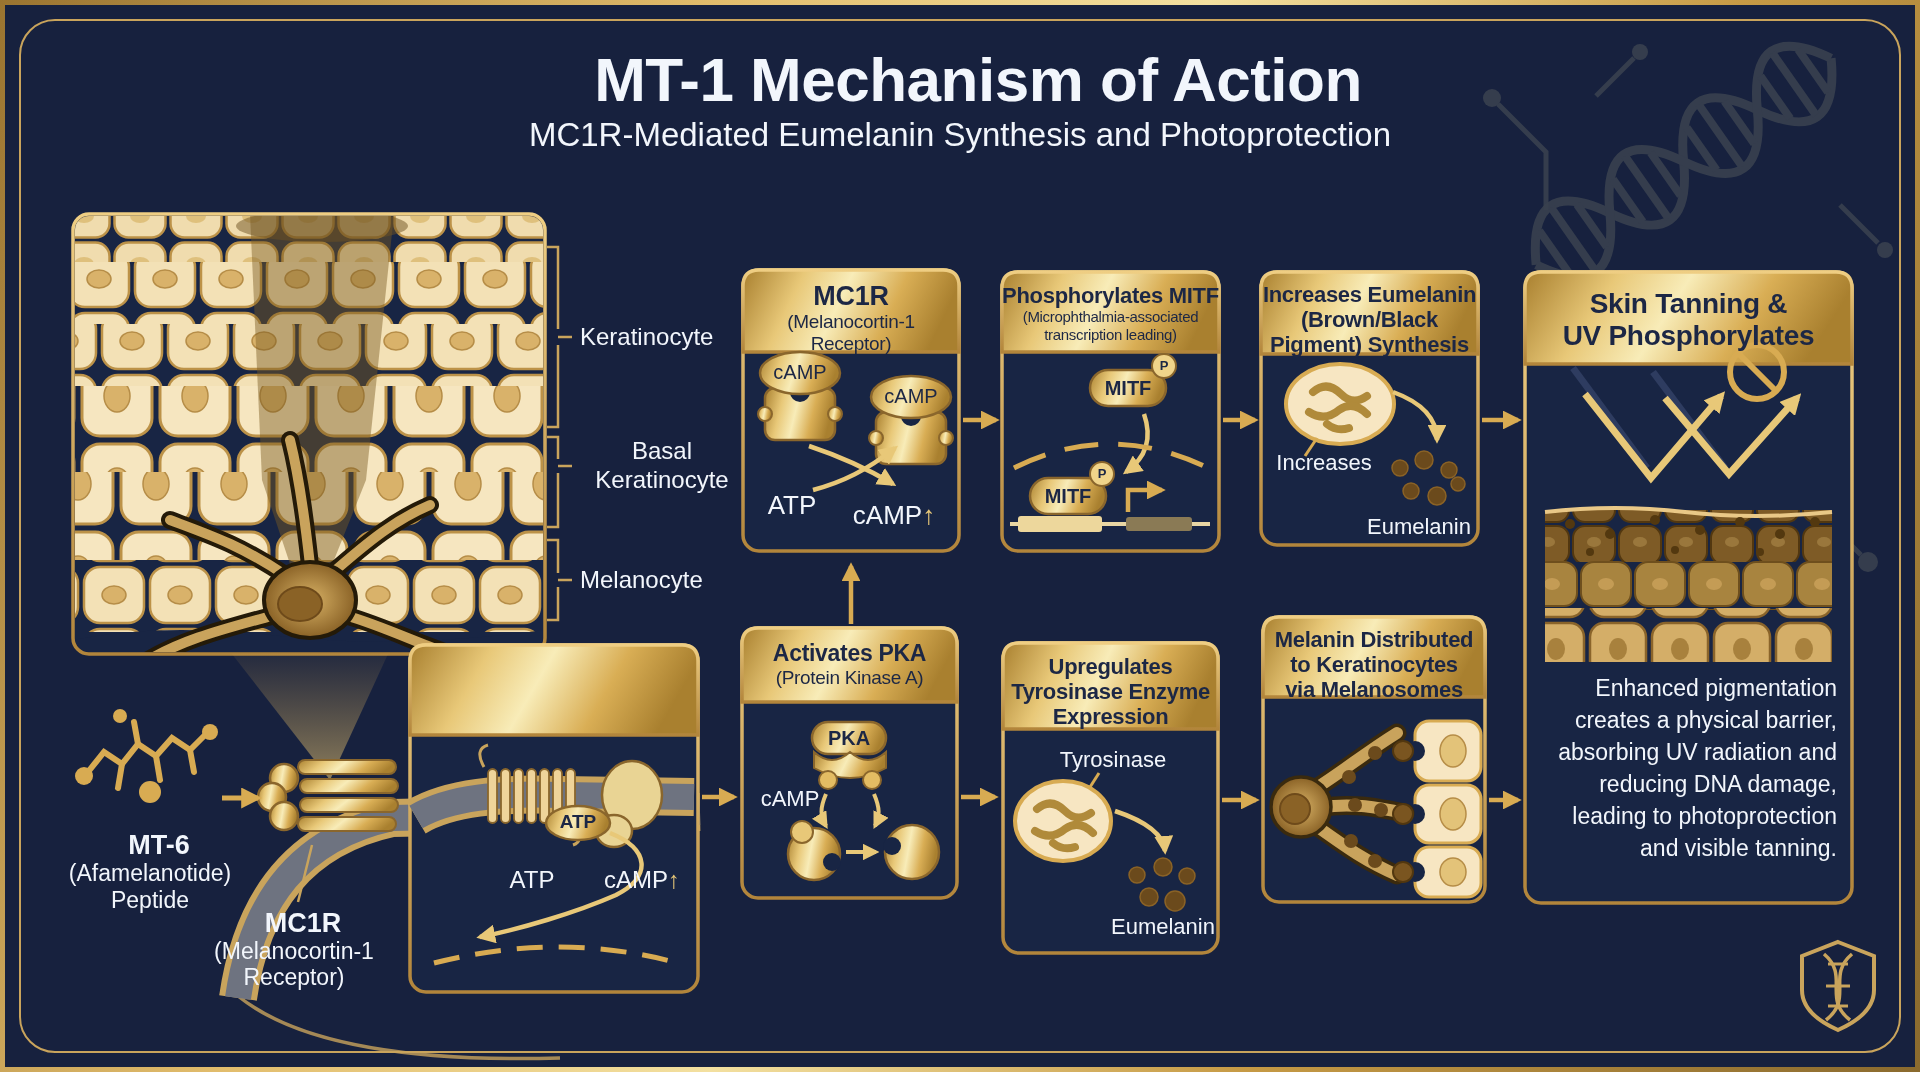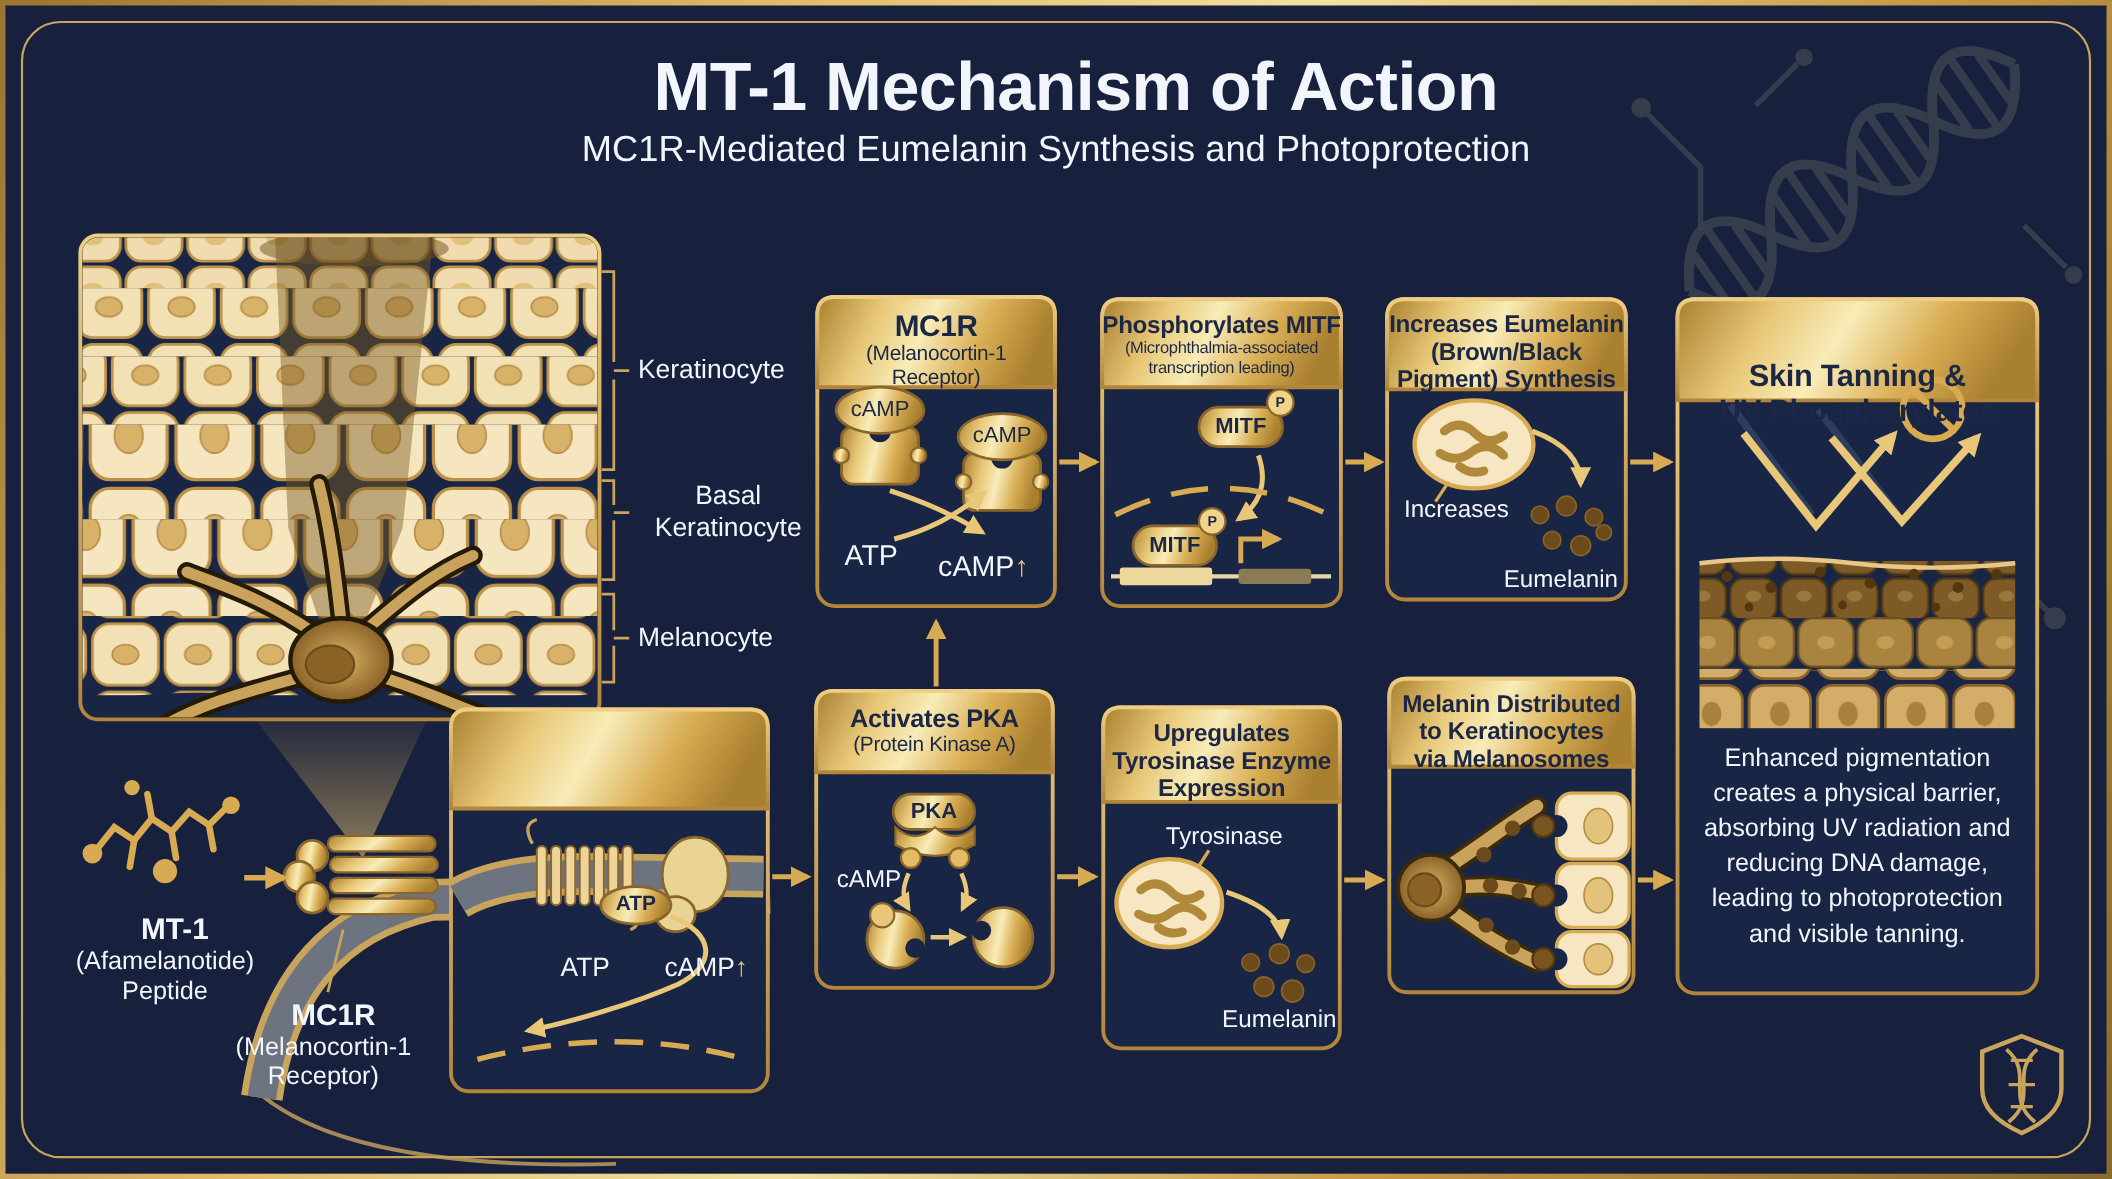--- a/index.html
+++ b/index.html
@@ -417,21 +417,21 @@
   <div class="txt ctr" style="left:0;top:116px;width:1920px;font-size:33px;">MC1R-Mediated Eumelanin Synthesis and Photoprotection</div>
 
   <div class="txt" style="left:580px;top:323px;width:220px;font-size:24px;">Keratinocyte</div>
   <div class="txt ctr" style="left:573px;top:436px;width:178px;font-size:24px;line-height:29px;">
     <div>Basal</div>
     <div>Keratinocyte</div>
   </div>
   <div class="txt" style="left:580px;top:566px;width:220px;font-size:24px;">Melanocyte</div>
 
   <div class="txt ctr" style="left:50px;top:830px;width:200px;font-size:23px;line-height:27px;">
-    <div class="bold" style="font-size:27px;line-height:30px;">MT-1</div>
+    <div class="bold" style="font-size:27px;line-height:30px;">MT-6</div>
     <div>(Afamelanotide)</div>
     <div>Peptide</div>
   </div>
   <div class="txt ctr" style="left:196px;top:908px;width:196px;font-size:23px;line-height:26px;">
     <div class="bold" style="font-size:27px;line-height:30px;">MC1R</div>
     <div>(Melanocortin-1</div>
     <div>Receptor)</div>
   </div>
 
   <div class="txt ctr dk" style="left:546px;top:811px;width:64px;font-size:19px;font-weight:600;">ATP</div>
@@ -484,20 +484,20 @@
   </div>
   <div class="txt ctr" style="left:1264px;top:450px;width:120px;font-size:22px;">Increases</div>
   <div class="txt ctr" style="left:1363px;top:514px;width:112px;font-size:22px;">Eumelanin</div>
 
   <div class="txt ctr" style="left:1263px;top:627px;width:222px;font-size:22px;line-height:25px;">
     <div class="hline">Melanin Distributed</div>
     <div class="hline">to Keratinocytes</div>
     <div class="hline">via Melanosomes</div>
   </div>
 
-  <div class="txt ctr" style="left:1525px;top:288px;width:327px;font-size:28px;line-height:32px;margin-top:38px;">
+  <div class="txt ctr" style="left:1525px;top:288px;width:327px;font-size:28px;line-height:32px;">
     <div class="hline">Skin Tanning &amp;</div>
     <div class="hline">UV Phosphorylates</div>
   </div>
-  <div class="txt ctr" style="left:1540px;top:672px;width:297px;font-size:23px;line-height:32px;">Enhanced pigmentation creates a physical barrier, absorbing UV radiation and reducing DNA damage, leading to photoprotection and visible tanning.</div>
+  <div class="txt ctr" style="left:1540px;top:672px;width:297px;font-size:23px;line-height:32px;text-align:right;">Enhanced pigmentation creates a physical barrier, absorbing UV radiation and reducing DNA damage, leading to photoprotection and visible tanning.</div>
 
   <div class="frame-line"></div>
 </div>
 
 </body></html>

